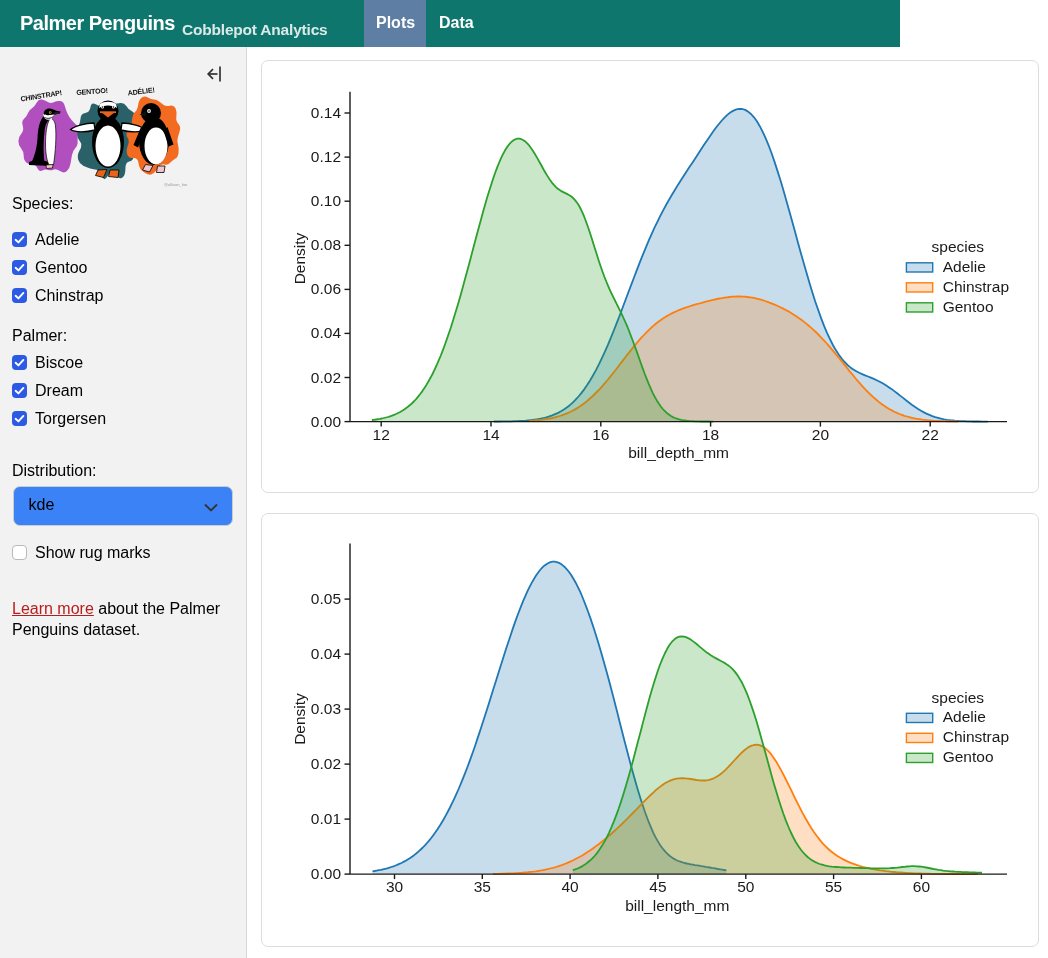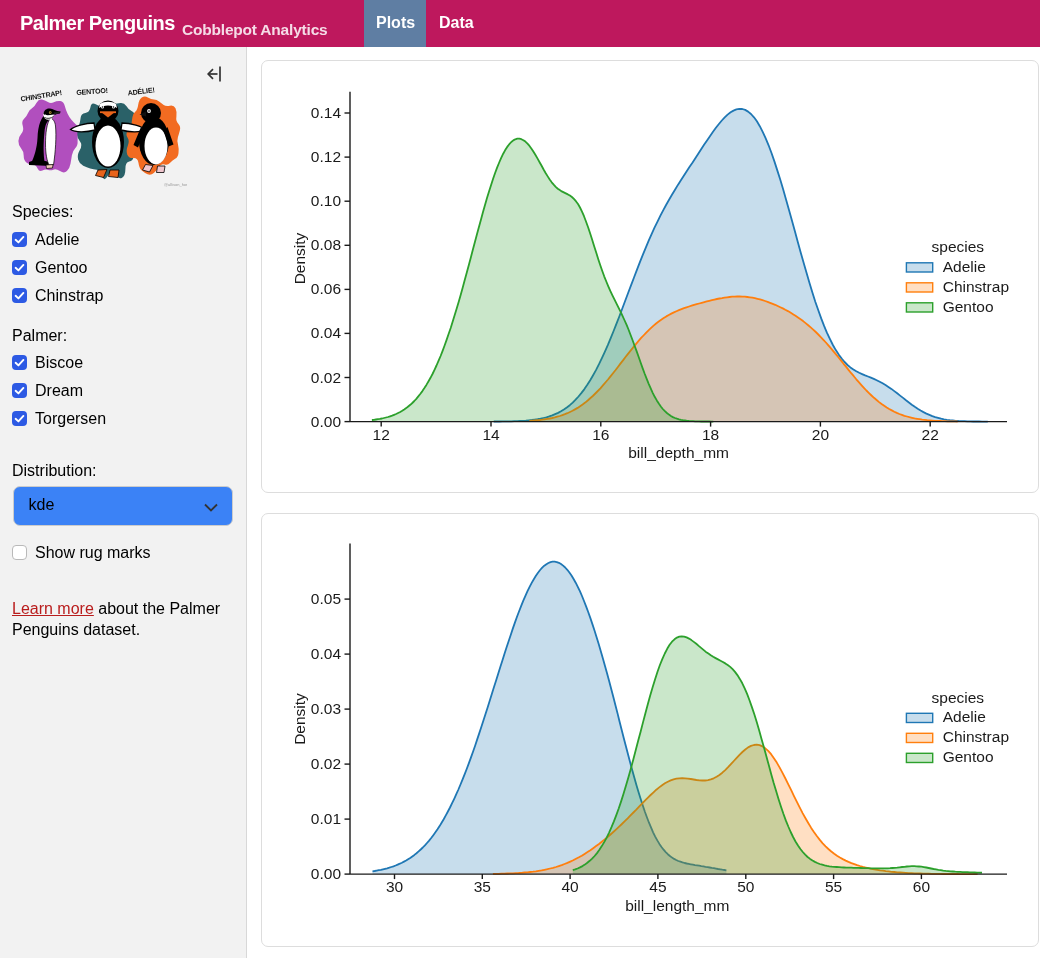--- a/index.html
+++ b/index.html
@@ -1,16 +1,16 @@
 <!DOCTYPE html>
 <html><head><meta charset="utf-8">
 <style>
   * { margin:0; padding:0; box-sizing:border-box; }
   html,body { width:1048px; height:958px; background:#fff; font-family:"Liberation Sans",sans-serif; position:relative; overflow:hidden; }
-  .navbar { position:absolute; left:0; top:0; width:1040px; height:47px; background:#be185d; }
+  .navbar { position:absolute; left:0; top:0; width:900px; height:47px; background:#0f766e; }
   .brand { position:absolute; left:20px; top:12px; color:#fff; font-size:20px; font-weight:700; letter-spacing:-0.5px; }
   .subtitle { position:absolute; left:182px; top:21px; color:rgba(255,255,255,0.85); font-size:15.5px; font-weight:700; letter-spacing:-0.2px; }
   .tab-active { position:absolute; left:363.5px; top:0; width:62.5px; height:47px; background:#5f7ea3; }
   .navlab { position:absolute; top:14px; color:#fff; font-size:16px; font-weight:600; }
   .sidebar { position:absolute; left:0; top:47px; width:247px; height:911px; background:#f2f2f2; border-right:1px solid #d8d8d8; }
   .card { position:absolute; left:260.5px; width:778px; background:#fff; border:1px solid #ddd; border-radius:7px; }
   .lab16 { position:absolute; font-size:16px; color:#000; }
   .cb { position:absolute; left:11.5px; width:15px; height:15px; background:#2d5ae4; border-radius:4px; }
   .cb.un { background:#fff; border:1px solid #b9b9b9; }
   .cblab { position:absolute; left:35px; font-size:16px; color:#000; }
@@ -74,21 +74,21 @@
       <circle cx="134" cy="27" r="1.9" fill="#fff"></circle>
       <circle cx="134" cy="27" r="0.8" fill="#000"></circle>
       <path d="M130.5 80.5 L138 81.5 L134.5 88 L127.5 86 Z" fill="#f0c6ce" stroke="#000" stroke-width="0.8"></path>
       <path d="M142.5 82 L150 82 L149 88.5 L141.5 88.5 Z" fill="#f0c6ce" stroke="#000" stroke-width="0.8"></path>
     </g>
 <text x="6" y="17.5" font-size="7.1" font-weight="bold" letter-spacing="-0.2" fill="#111" transform="rotate(-9 6 17.5)">CHINSTRAP!</text>
 <text x="61.5" y="11" font-size="7.1" font-weight="bold" letter-spacing="-0.2" fill="#111" transform="rotate(-4 61.5 11)">GENTOO!</text>
 <text x="113" y="11.5" font-size="7.1" font-weight="bold" letter-spacing="-0.2" fill="#111" transform="rotate(-7 113 11.5)">ADÉLIE!</text>
 <text x="149" y="102" font-size="4" fill="#999">@allison_horst</text>
 </svg>
-  <div class="lab16" style="left:12px;top:203px;">Species:</div>
+  <div class="lab16" style="left:12px;top:195px;">Species:</div>
   <span class="cb" style="top:231.5px"><svg width="15" height="15" viewBox="0 0 15 15">
       <path d="M3.6 7.8 L6.4 10.4 L11.4 4.9" stroke="#fff" stroke-width="1.9" fill="none" stroke-linecap="round" stroke-linejoin="round"></path>
     </svg></span>
 <span class="cblab" style="top:230.5px">Adelie</span>
 <span class="cb" style="top:259.5px"><svg width="15" height="15" viewBox="0 0 15 15">
       <path d="M3.6 7.8 L6.4 10.4 L11.4 4.9" stroke="#fff" stroke-width="1.9" fill="none" stroke-linecap="round" stroke-linejoin="round"></path>
     </svg></span>
 <span class="cblab" style="top:258.5px">Gentoo</span>
 <span class="cb" style="top:287.5px"><svg width="15" height="15" viewBox="0 0 15 15">
       <path d="M3.6 7.8 L6.4 10.4 L11.4 4.9" stroke="#fff" stroke-width="1.9" fill="none" stroke-linecap="round" stroke-linejoin="round"></path>

